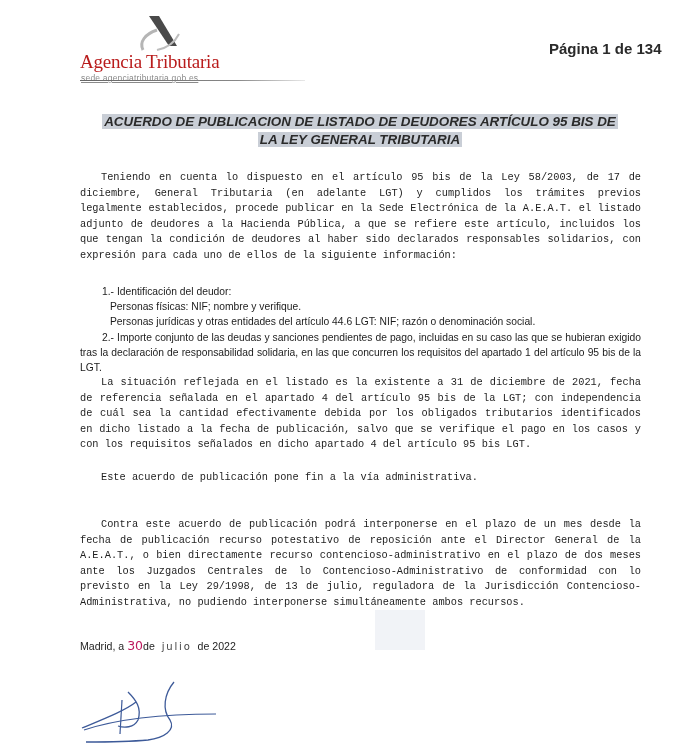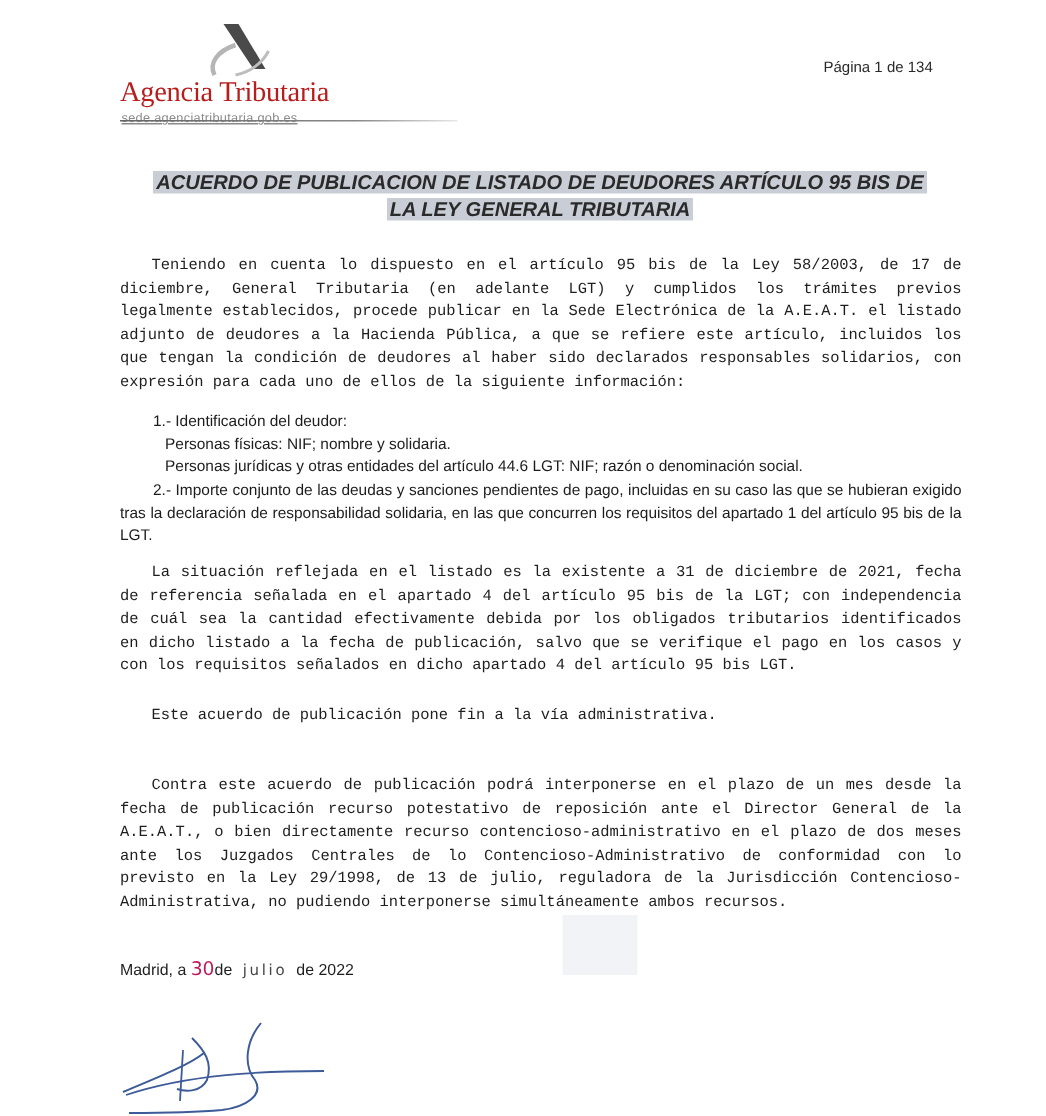--- a/index.html
+++ b/index.html
@@ -22,34 +22,34 @@
     position: absolute; left: 1px; top: 57px;
     font-family: "Liberation Sans", sans-serif; font-size: 8.5px; color: #8a8a8a;
     white-space: nowrap; letter-spacing: 0.2px; text-decoration: underline;
   }
   .header-rule {
     position: absolute; left: 80px; top: 80px; width: 225px; height: 1px;
     background: linear-gradient(90deg, #666 0%, #888 70%, rgba(140,140,140,0.2) 100%);
   }
   .page-number {
     position: absolute; left: 549px; top: 40px;
-    font-size: 10px; font-weight: normal; color: #2a2a2a; white-space: nowrap;
+    font-size: 15px; font-weight: bold; color: #2a2a2a; white-space: nowrap;
   }
   .title {
     position: absolute; left: 80px; top: 113px; width: 560px;
     text-align: center; font-weight: bold; font-size: 13.4px; line-height: 18px; color: #2a2a2a; font-style: italic;
   }
   .title span { background: #c9ced6; padding: 0 2px; box-decoration-break: clone; -webkit-box-decoration-break: clone; }
   .p {
     position: absolute; left: 80px; width: 561px;
     font-size: 10.3px; line-height: 15.6px; text-align: justify; color: #1e1e1e; font-family: Liberation Mono, monospace;
   }
   .p .indent { display: inline-block; width: 21px; }
   .p1 { top: 170px; }
-  .list { position: absolute; left: 80px; width: 561px; top: 274px; font-size: 10.3px; line-height: 15.2px; text-align: justify; }
+  .list { position: absolute; left: 80px; width: 561px; top: 284px; font-size: 10.3px; line-height: 15.2px; text-align: justify; }
   .li1 { padding-left: 22px; }
   .li1-sub { padding-left: 30px; }
   .li2 { text-indent: 22px; }
   .p2 { top: 375px; }
   .p3 { top: 470px; }
   .p4 { top: 517px; }
   .date {
     position: absolute; left: 80px; top: 638px; font-size: 10.6px; white-space: nowrap; color: #1e1e1e;
   }
   .date .hand-day { font-family: "DejaVu Sans", sans-serif; font-size: 12.5px; color: #be185d; }
@@ -76,21 +76,21 @@
 
 <div class="title">
   <span>ACUERDO DE PUBLICACION DE LISTADO DE DEUDORES ARTÍCULO 95 BIS DE</span><br>
   <span>LA LEY GENERAL TRIBUTARIA</span>
 </div>
 
 <div class="p p1"><span class="indent"></span><span>Teniendo en cuenta lo dispuesto en el artículo 95 bis de la Ley 58/2003, de 17 de diciembre, General Tributaria (en adelante LGT) y cumplidos los trámites previos legalmente establecidos, procede publicar en la Sede Electrónica de la A.E.A.T. el listado adjunto de deudores a la Hacienda Pública, a que se refiere este artículo, incluidos los que tengan la condición de deudores al haber sido declarados responsables solidarios, con expresión para cada uno de ellos de la siguiente información:</span></div>
 
 <div class="list">
   <div class="li1">1.- Identificación del deudor:</div>
-  <div class="li1-sub">Personas físicas: NIF; nombre y solidaria.</div>
+  <div class="li1-sub">Personas físicas: NIF; nombre y verifique.</div>
   <div class="li1-sub">Personas jurídicas y otras entidades del artículo 44.6 LGT: NIF; razón o denominación social.</div>
   <div class="li2">2.- Importe conjunto de las deudas y sanciones pendientes de pago, incluidas en su caso las que se hubieran exigido tras la declaración de responsabilidad solidaria, en las que concurren los requisitos del apartado 1 del artículo 95 bis de la LGT.</div>
 </div>
 
 <div class="p p2"><span class="indent"></span><span>La situación reflejada en el listado es la existente a 31 de diciembre de 2021, fecha de referencia señalada en el apartado 4 del artículo 95 bis de la LGT; con independencia de cuál sea la cantidad efectivamente debida por los obligados tributarios identificados en dicho listado a la fecha de publicación, salvo que se verifique el pago en los casos y con los requisitos señalados en dicho apartado 4 del artículo 95 bis LGT.</span></div>
 
 <div class="p p3"><span class="indent"></span><span>Este acuerdo de publicación pone fin a la vía administrativa.</span></div>
 
 <div class="p p4"><span class="indent"></span><span>Contra este acuerdo de publicación podrá interponerse en el plazo de un mes desde la fecha de publicación recurso potestativo de reposición ante el Director General de la A.E.A.T., o bien directamente recurso contencioso-administrativo en el plazo de dos meses ante los Juzgados Centrales de lo Contencioso-Administrativo de conformidad con lo previsto en la Ley 29/1998, de 13 de julio, reguladora de la Jurisdicción Contencioso-Administrativa, no pudiendo interponerse simultáneamente ambos recursos.</span></div>
 

